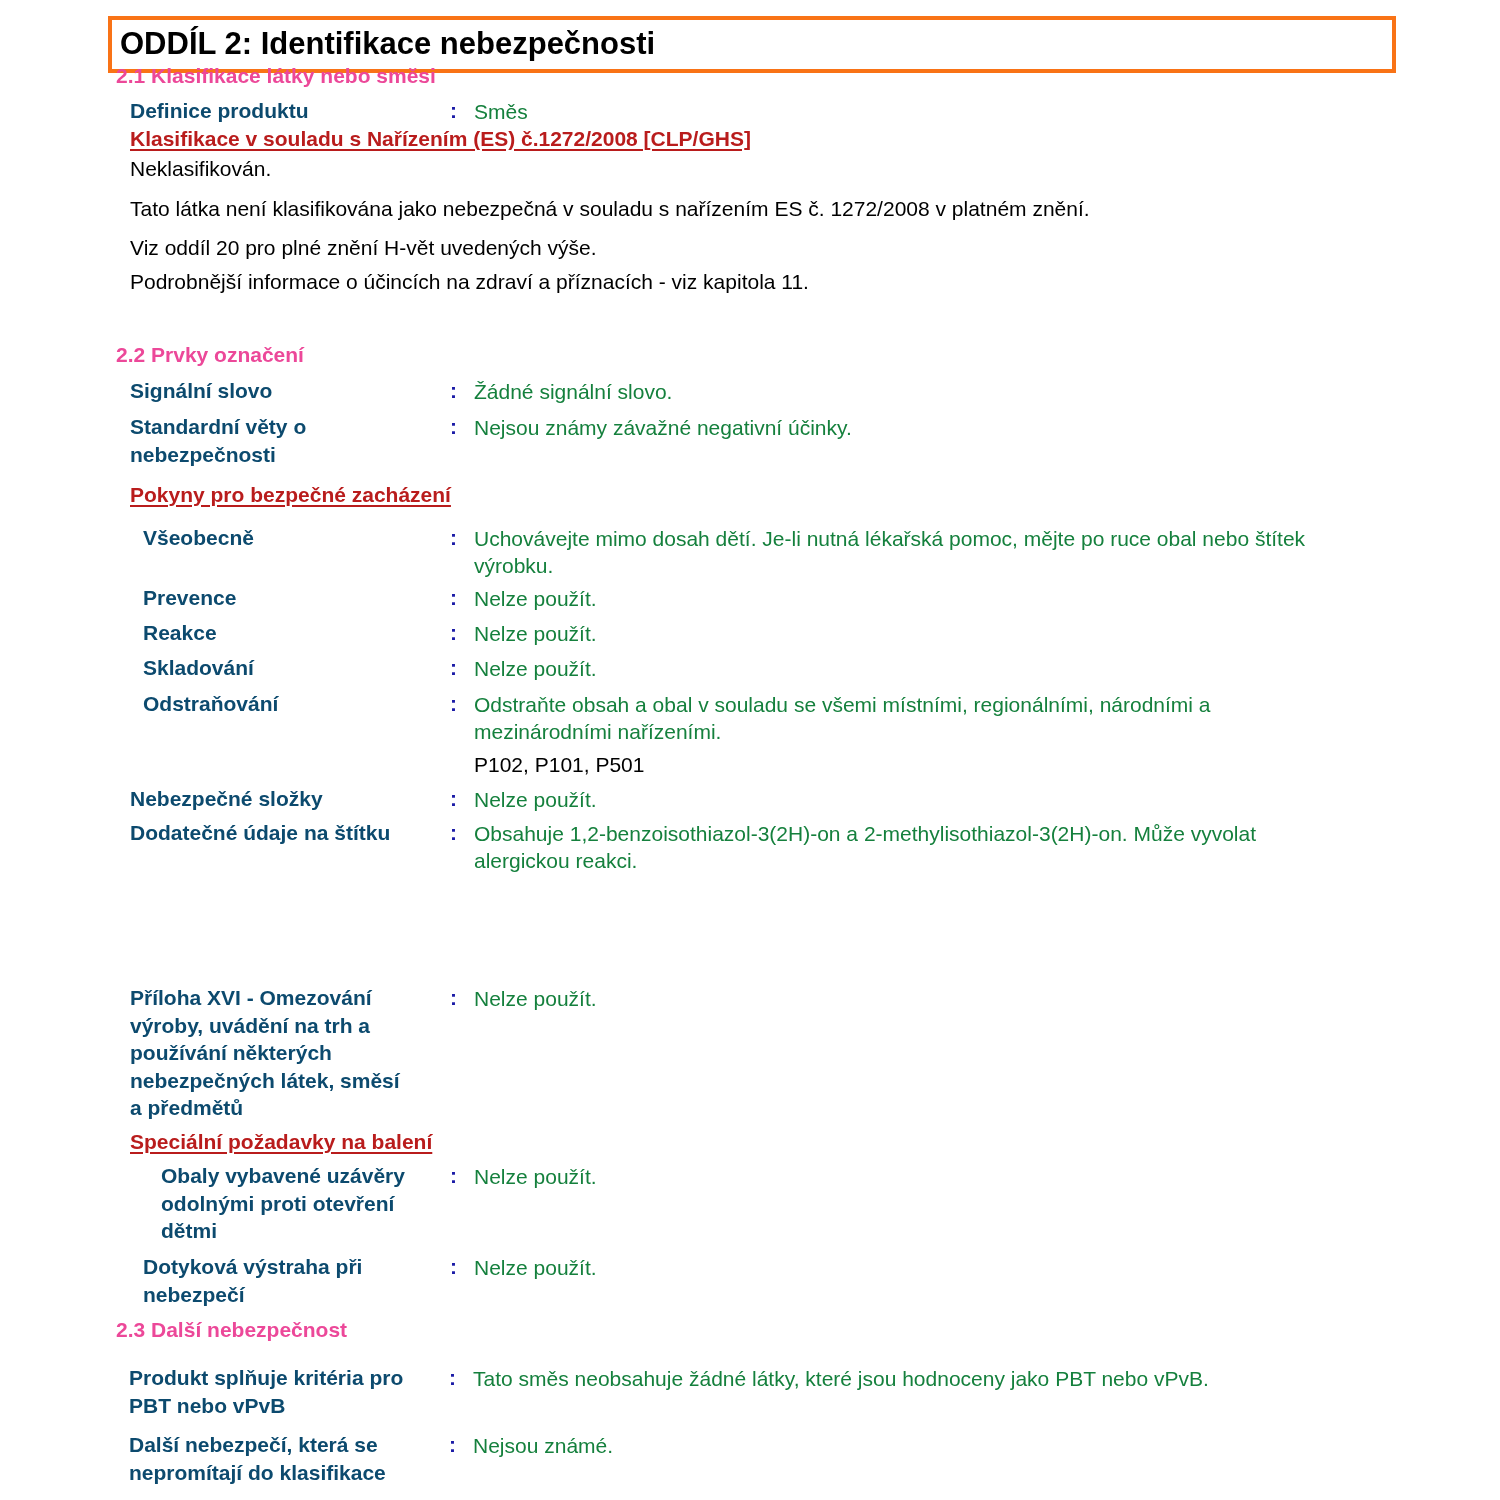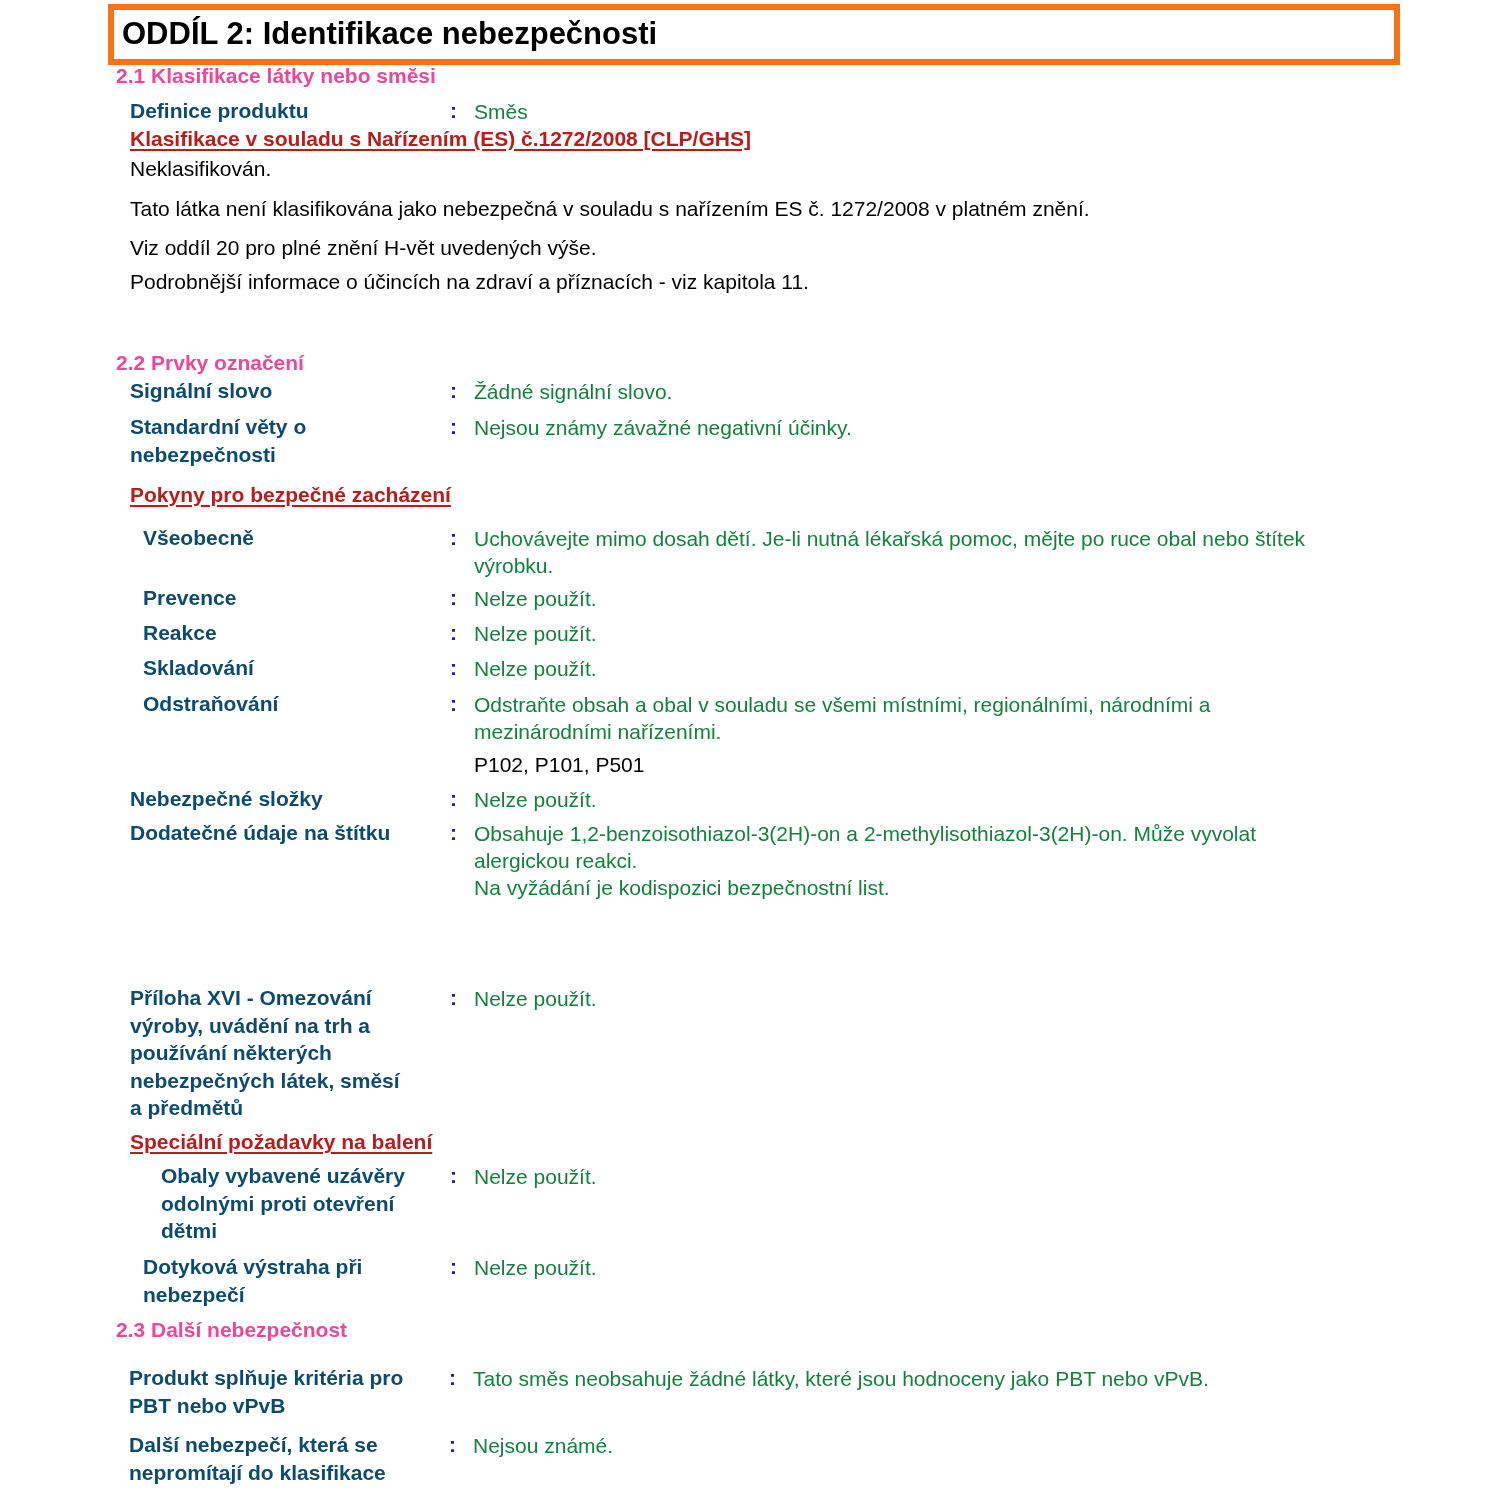--- a/index.html
+++ b/index.html
@@ -11,24 +11,24 @@
       width: 1500px;
       height: 1500px;
       position: relative;
       overflow: hidden;
       font-family: "Liberation Sans", sans-serif;
       color: #000000;
     }
     .title-box {
       position: absolute;
       left: 108px;
-      top: 4px;
+      top: 16px;
       width: 1280px;
       height: 49px;
-      border: 6px solid #f97316;
+      border: 4px solid #f97316;
       box-sizing: content-box;
     }
     .title-box .title-text {
       position: absolute;
       left: 8px;
       top: 6px;
       font-size: 31px;
       font-weight: bold;
       color: #000000;
       white-space: nowrap;
@@ -82,21 +82,21 @@
 <div class="abs colon" style="left:450px; top:99px;">:</div>
 <div class="abs value" style="left:474px; top:98px;">Směs</div>
 
 <div class="abs link-head" style="left:130px; top:127px;">Klasifikace v souladu s Nařízením (ES) č.1272/2008 [CLP/GHS]</div>
 <div class="abs plain" style="left:130px; top:157px;">Neklasifikován.</div>
 
 <div class="abs plain" style="left:130px; top:197px;">Tato látka není klasifikována jako nebezpečná v souladu s nařízením ES č. 1272/2008 v platném znění.</div>
 <div class="abs plain" style="left:130px; top:236px;">Viz oddíl 20 pro plné znění H-vět uvedených výše.</div>
 <div class="abs plain" style="left:130px; top:270px;">Podrobnější informace o účincích na zdraví a příznacích - viz kapitola 11.</div>
 
-<div class="abs sec-head" style="left:116px; top:343px;margin-top:8px;">2.2 Prvky označení</div>
+<div class="abs sec-head" style="left:116px; top:343px;">2.2 Prvky označení</div>
 
 <div class="abs label" style="left:130px; top:377px;">Signální slovo</div>
 <div class="abs colon" style="left:450px; top:379px;">:</div>
 <div class="abs value" style="left:474px; top:378px;">Žádné signální slovo.</div>
 
 <div class="abs label" style="left:130px; top:413px; width:260px;">Standardní věty o nebezpečnosti</div>
 <div class="abs colon" style="left:450px; top:415px;">:</div>
 <div class="abs value" style="left:474px; top:414px;">Nejsou známy závažné negativní účinky.</div>
 
 <div class="abs link-head" style="left:130px; top:483px;">Pokyny pro bezpečné zacházení</div>
@@ -123,21 +123,20 @@
 <div class="abs plain" style="left:474px; top:753px;">P102, P101, P501</div>
 
 <div class="abs label" style="left:130px; top:785px;">Nebezpečné složky</div>
 <div class="abs colon" style="left:450px; top:787px;">:</div>
 <div class="abs value" style="left:474px; top:786px;">Nelze použít.</div>
 
 <div class="abs label" style="left:130px; top:819px;">Dodatečné údaje na štítku</div>
 <div class="abs colon" style="left:450px; top:821px;">:</div>
 <div class="abs value" style="left:474px; top:820px; width:880px;">
   <div>Obsahuje 1,2-benzoisothiazol-3(2H)-on a 2-methylisothiazol-3(2H)-on. Může vyvolat alergickou reakci.</div>
-  <div>Na vyžádání je kodispozici bezpečnostní list.</div>
 </div>
 
 <div class="abs label" style="left:130px; top:984px; width:285px;">Příloha XVI - Omezování výroby, uvádění na trh a používání některých nebezpečných látek, směsí a předmětů</div>
 <div class="abs colon" style="left:450px; top:986px;">:</div>
 <div class="abs value" style="left:474px; top:985px;">Nelze použít.</div>
 
 <div class="abs link-head" style="left:130px; top:1130px;">Speciální požadavky na balení</div>
 
 <div class="abs label" style="left:161px; top:1162px; width:280px;">Obaly vybavené uzávěry odolnými proti otevření dětmi</div>
 <div class="abs colon" style="left:450px; top:1164px;">:</div>

